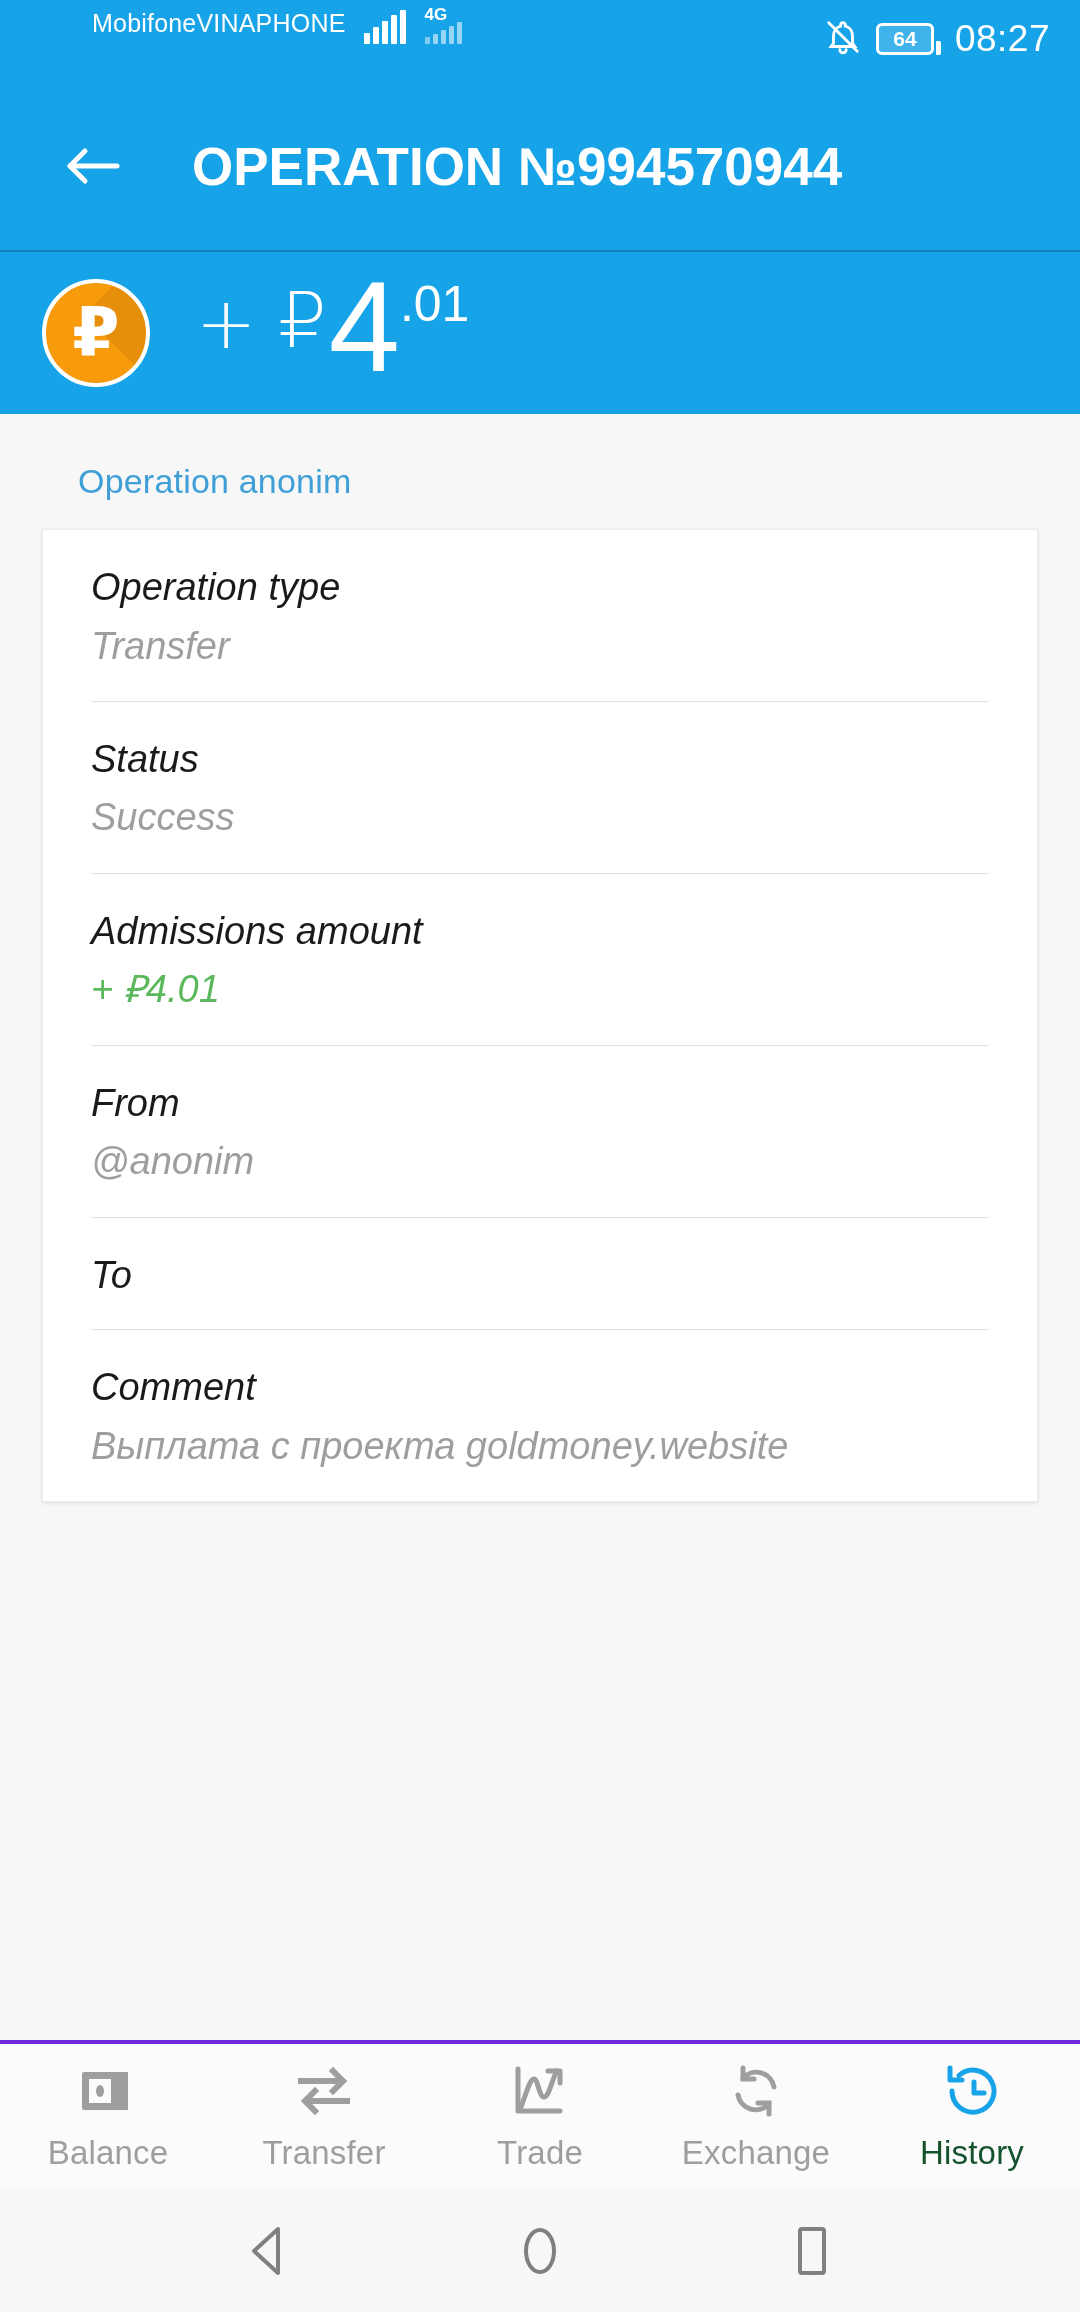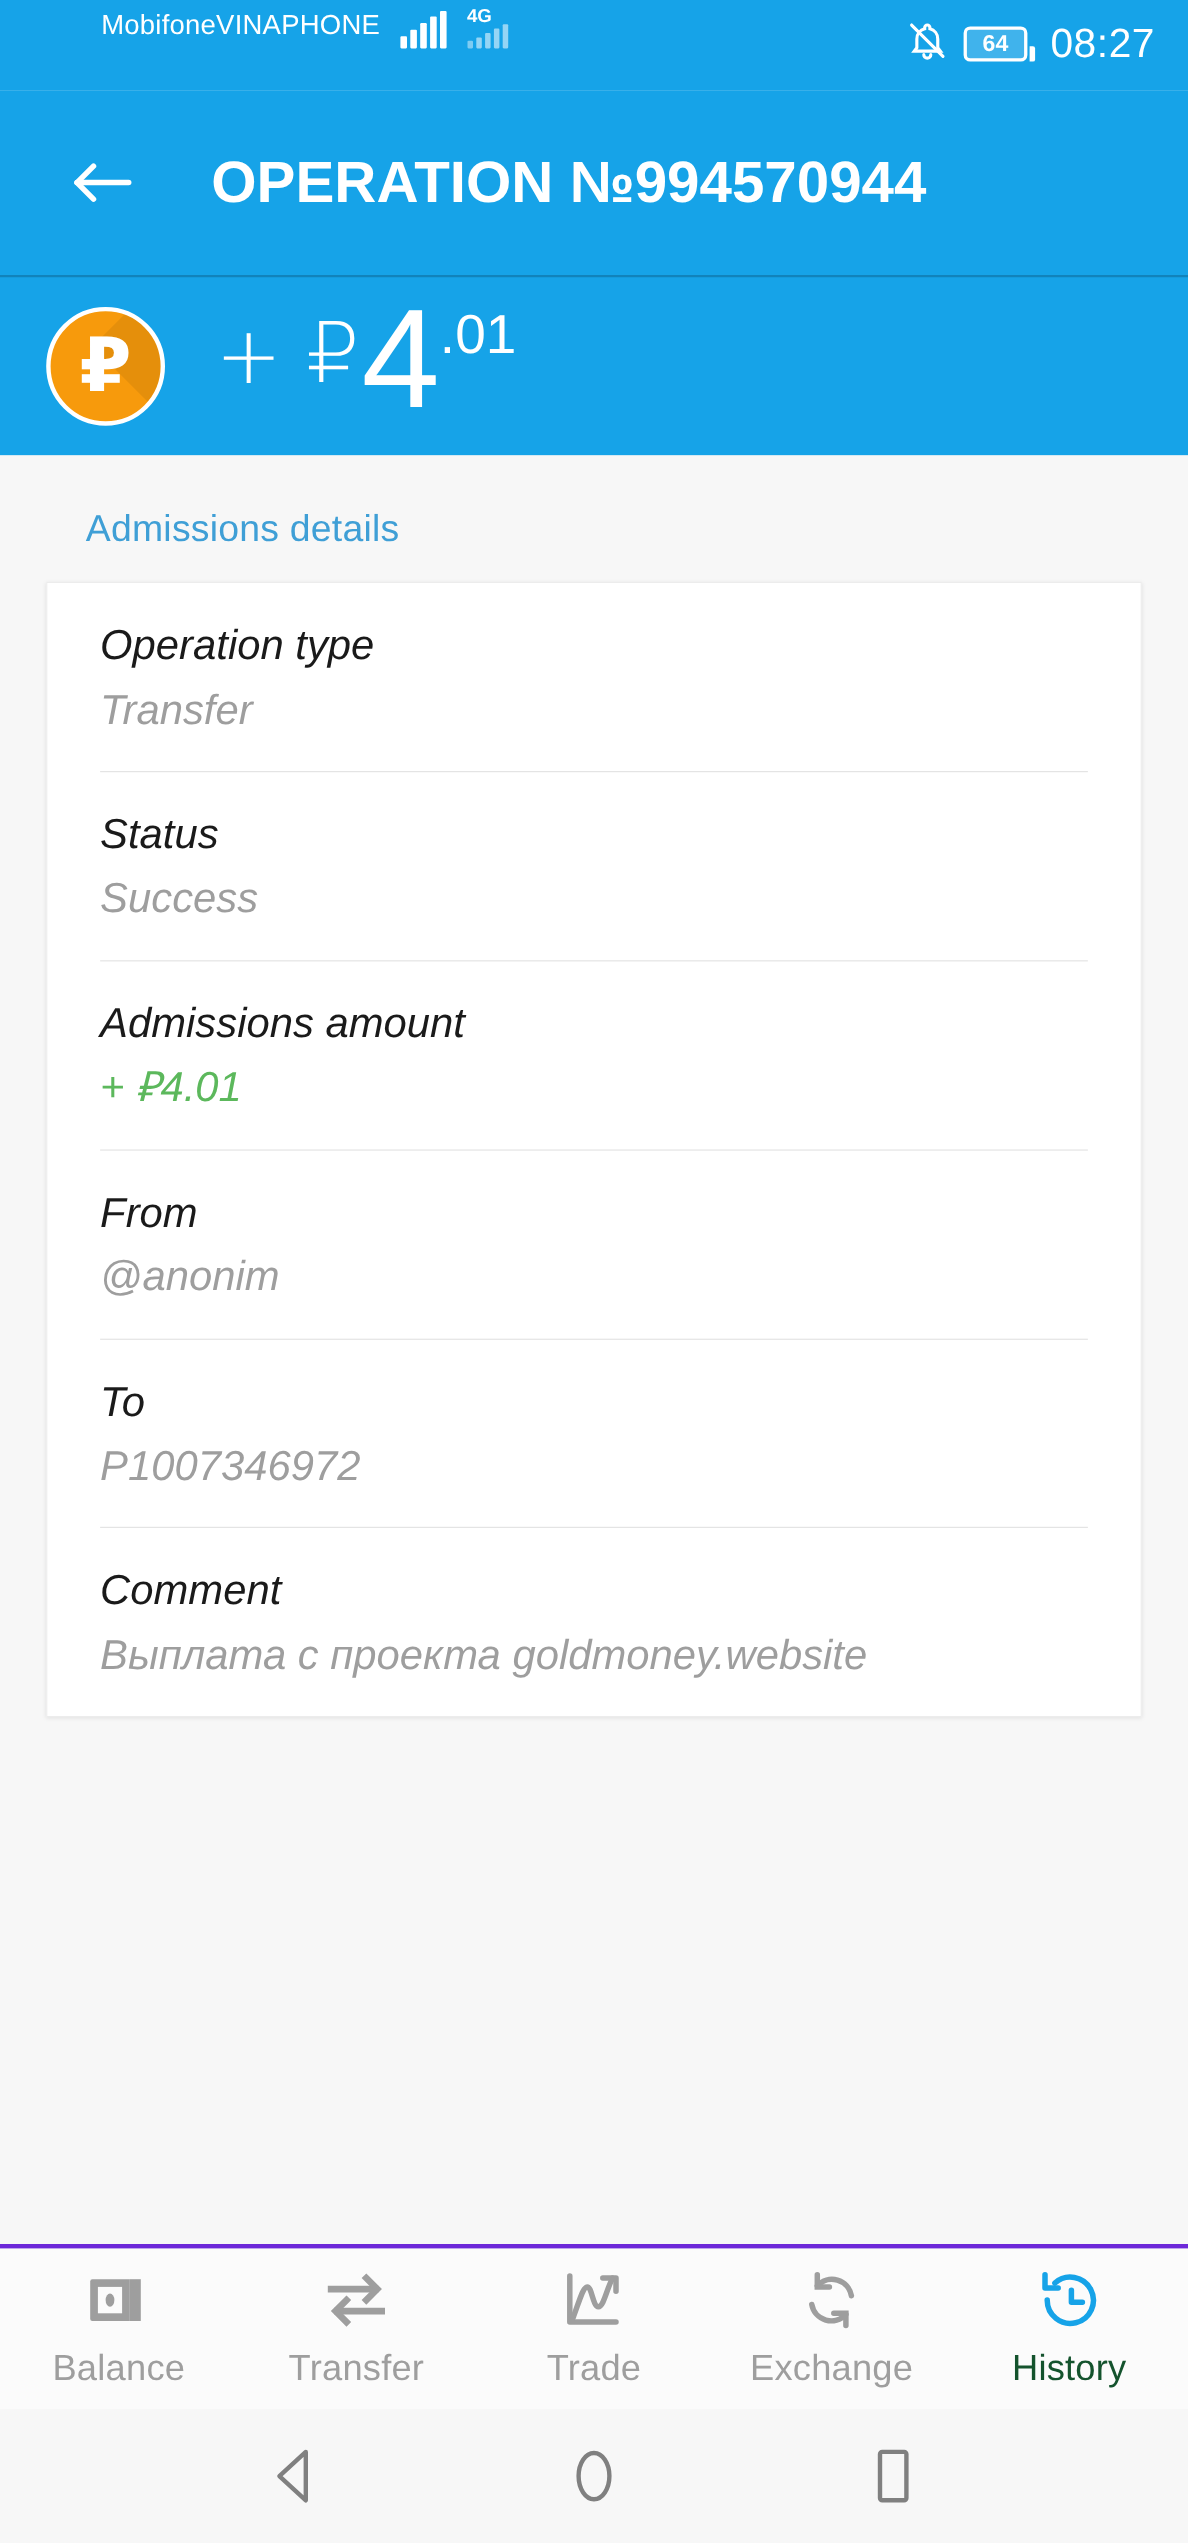--- a/index.html
+++ b/index.html
@@ -193,21 +193,21 @@
     </div>
     <div class="hero-amount">
       <span class="hero-plus">+</span>
       <span class="hero-cur">₽</span>
       <span class="hero-int">4</span>
       <span class="hero-dec">.01</span>
     </div>
   </div>
 
   <div class="content">
-    <div class="section-title">Admissions details</div>
+    <div class="section-title">Operation anonim</div>
 
     <div class="card">
 
       <div class="row">
         <div class="row-inner">
           <div class="row-label">Operation type</div>
           <div class="row-value">Transfer</div>
         </div>
       </div>
 
@@ -228,21 +228,20 @@
       <div class="row">
         <div class="row-inner">
           <div class="row-label">From</div>
           <div class="row-value">@anonim</div>
         </div>
       </div>
 
       <div class="row">
         <div class="row-inner">
           <div class="row-label">To</div>
-          <div class="row-value">P1007346972</div>
         </div>
       </div>
 
       <div class="row">
         <div class="row-inner">
           <div class="row-label">Comment</div>
           <div class="row-value">Выплата с проекта goldmoney.website</div>
         </div>
       </div>
 

